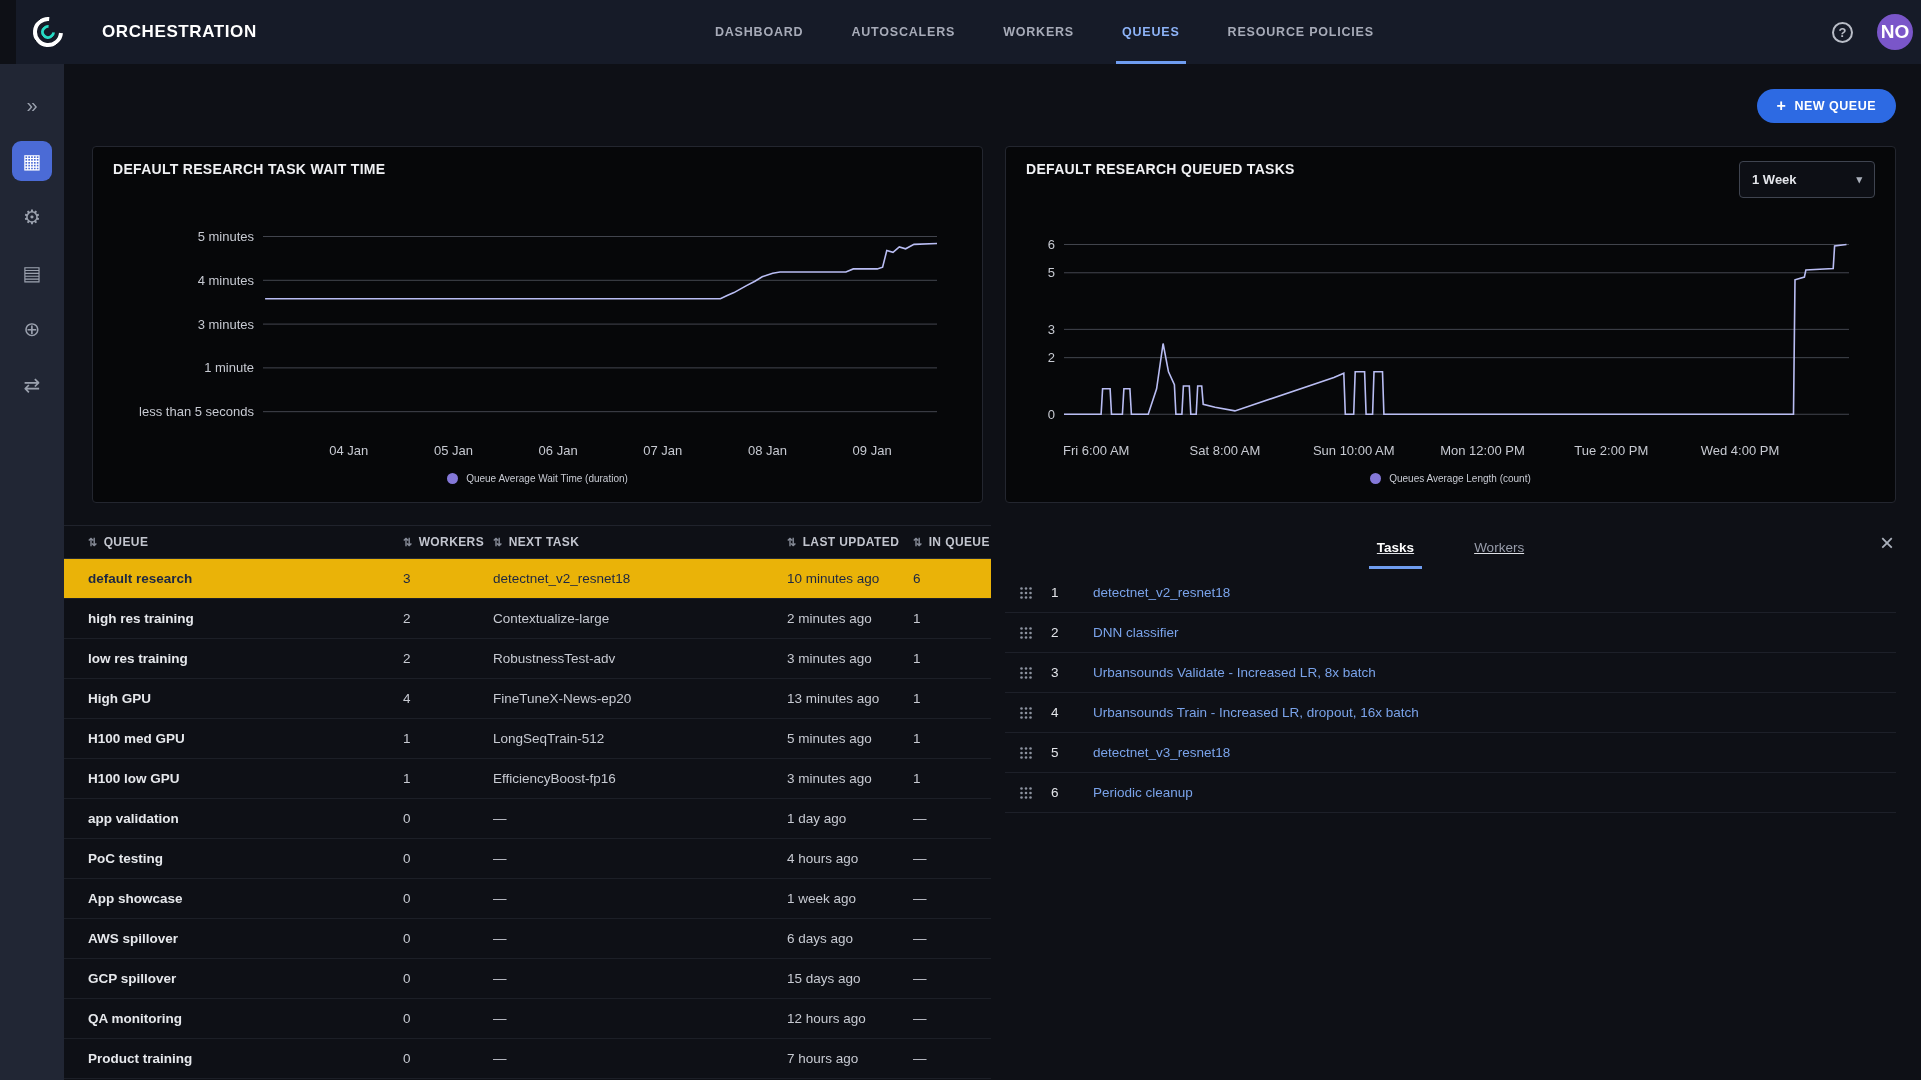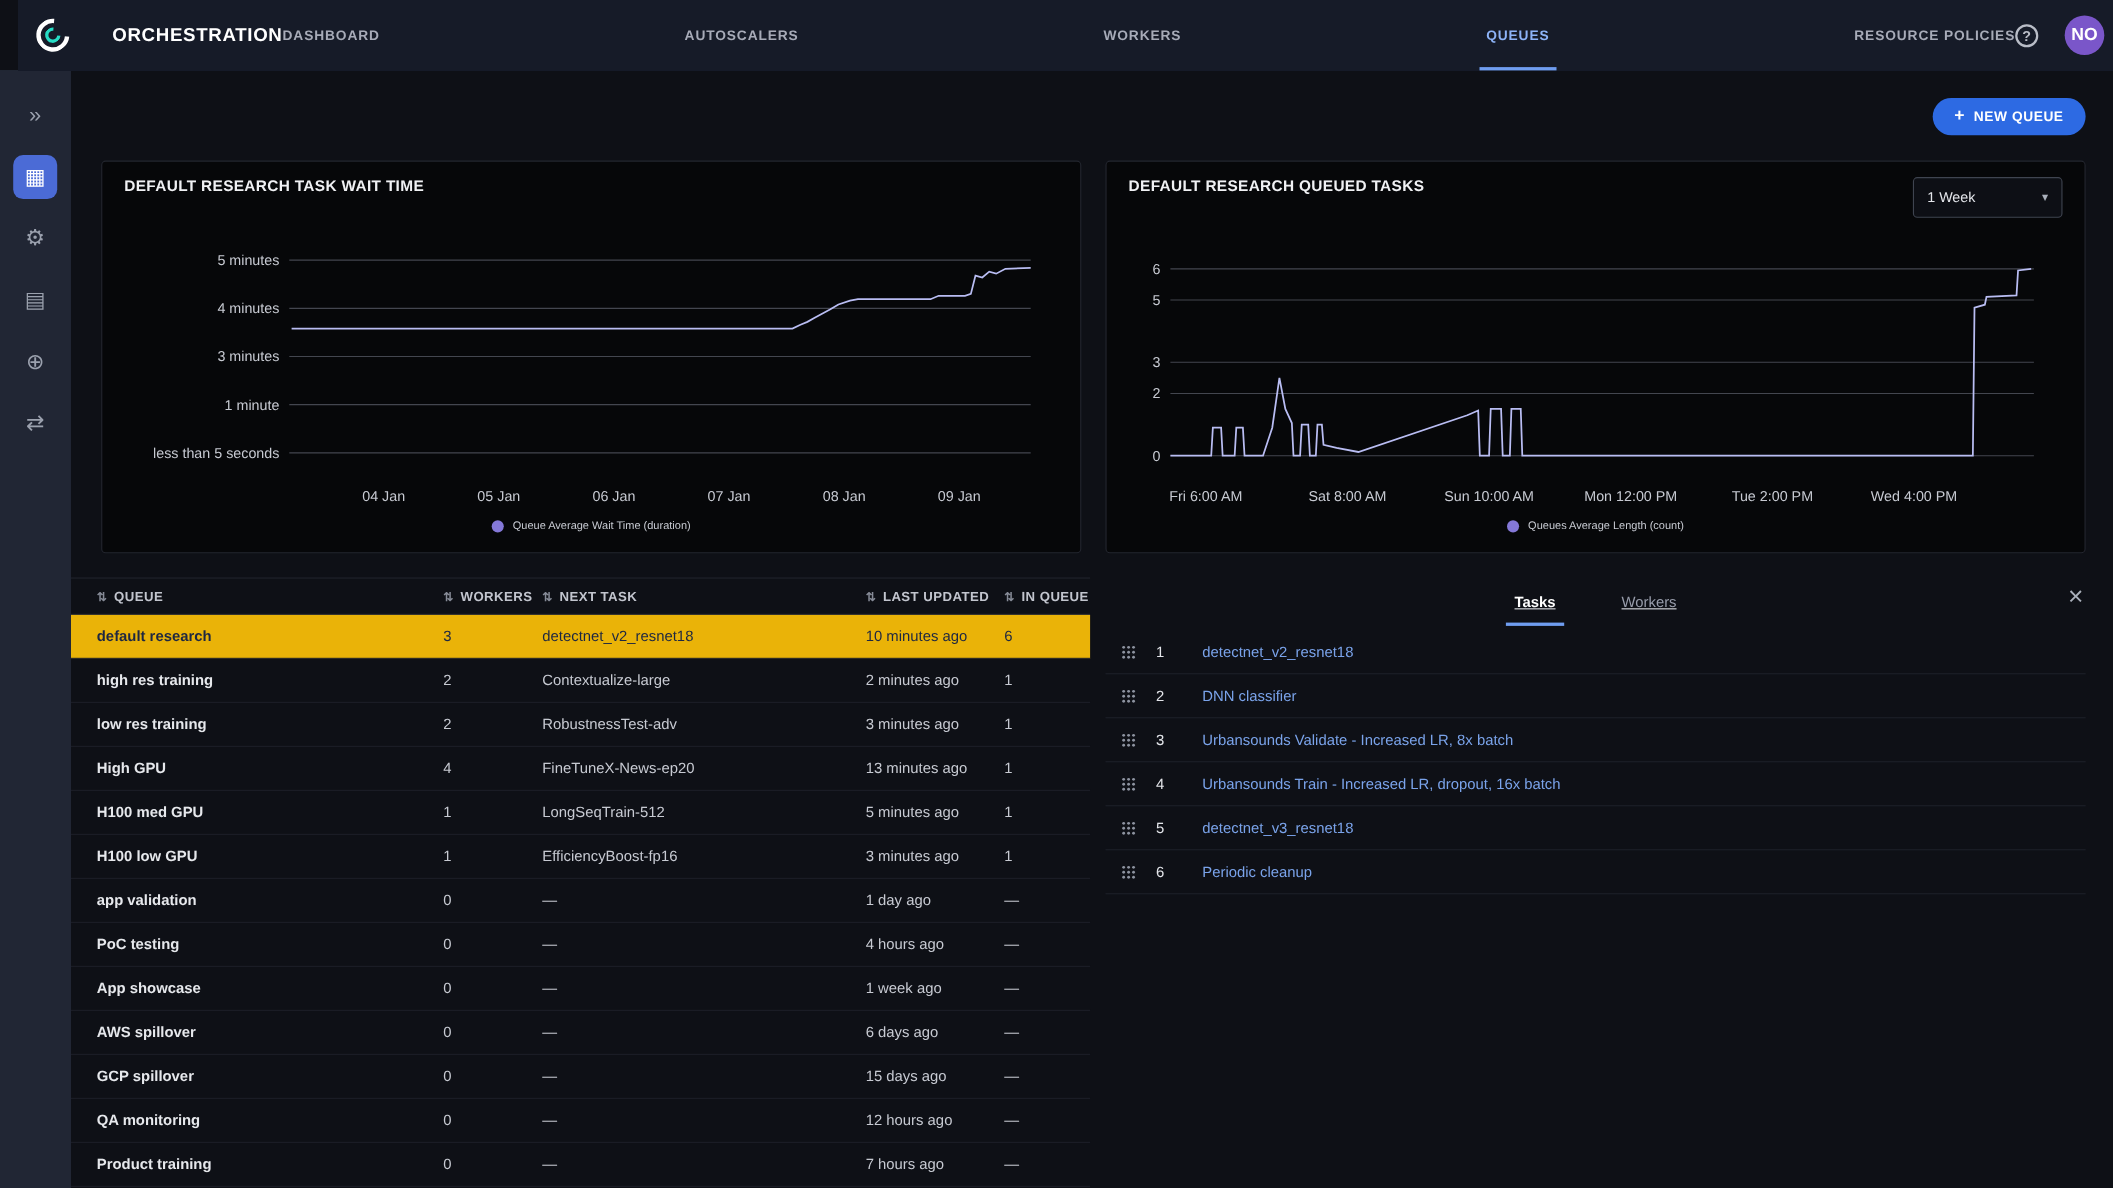--- a/index.html
+++ b/index.html
@@ -12,35 +12,35 @@
   }
   
   .navbar {
     position:fixed; top:0; left:16px; width:1921px; height:64px;
     background:#161b28; display:flex; align-items:center; z-index:20;
   }
   .logo-box { width:64px; height:64px; display:flex; align-items:center; justify-content:center; cursor:pointer; }
   .logo-arc { position:relative; width:30px; height:30px; border:4px solid #fff; border-right-color:transparent; border-radius:50%; transform:rotate(-40deg); }
   .logo-arc::after { content:""; position:absolute; inset:4px; border:3px solid #27dcc5; border-right-color:transparent; border-radius:50%; }
   .app-title { color:#fff; font-size:17px; font-weight:bold; letter-spacing:0.6px; margin-left:22px; white-space:nowrap; }
-  .nav-tabs { flex:1; display:flex; justify-content:space-between; gap:48px; height:64px; }
+  .nav-tabs { flex:1; display:flex; justify-content:center; gap:48px; height:64px; }
   .nav-tab {
     display:flex; align-items:center; height:64px; position:relative;
     color:#a7abb8; font-size:12.5px; font-weight:bold; letter-spacing:0.8px; cursor:pointer; white-space:nowrap;
   }
   .nav-tab.active { color:#8db3f7; }
   .nav-tab.active::after { content:""; position:absolute; left:-6px; right:-6px; bottom:0; height:3px; background:#6f9df0; }
   .nav-right { display:flex; align-items:center; gap:24px; margin-right:24px; }
   .help-icon {
     width:21px; height:21px; border:2px solid #b9bdc7; border-radius:50%;
     color:#b9bdc7; font-size:13px; font-weight:bold; display:flex; align-items:center; justify-content:center; cursor:pointer;
   }
   .avatar {
     width:36px; height:36px; border-radius:50%; background:#7a56c9; color:#fff;
-    font-size:16px; font-weight:bold; display:flex; align-items:center; justify-content:center; cursor:pointer;
+    font-size:19px; font-weight:bold; display:flex; align-items:center; justify-content:center; cursor:pointer;
   }
   
   .sidebar {
     position:fixed; top:64px; left:0; width:64px; height:1016px;
     background:#212634; display:flex; flex-direction:column; align-items:center; padding-top:18px; z-index:15;
   }
   .side-item { width:46px; height:46px; margin-bottom:10px; display:flex; align-items:center; justify-content:center; cursor:pointer; }
   .side-glyph { color:#9ba1ae; font-size:20px; line-height:1; }
   .side-item.active { position:relative; }
   .side-item.active::before { content:""; position:absolute; width:40px; height:40px; border-radius:9px; background:#4b6bd6; }
@@ -57,21 +57,21 @@
   
   .cards-row { display:flex; gap:22px; padding:23px 25px 0 28px; }
   .card {
     flex:1; height:357px; background:#060709; border:1px solid #23262f; border-radius:4px;
     padding:14px 20px 10px 20px;
   }
   .card-head { height:40px; display:flex; align-items:flex-start; justify-content:space-between; margin-bottom:2px; }
   .card-title { margin:0; font-size:14px; font-weight:bold; letter-spacing:0.3px; color:#f0f1f4; }
   .range-select {
     width:136px; height:37px; border:1px solid #3f4450; border-radius:4px; background:#0d0f15;
-    display:flex; align-items:center; justify-content:space-between; padding:0 12px; cursor:pointer;
+    display:flex; align-items:center; justify-content:space-between; padding:0 12px; cursor:pointer;font-weight:bold;
   }
   .range-select .val { color:#e4e6eb; font-size:13px; }
   .range-select .caret { color:#aab0bb; font-size:11px; }
   svg.chart { display:block; }
   .gridline { stroke:#43464f; stroke-width:1; }
   .ytick, .xtick { fill:#c7cad2; font-size:13px; font-family:"Liberation Sans",sans-serif; }
   .chartline { fill:none; stroke-width:1.6; }
   .legend { display:flex; align-items:center; justify-content:center; gap:8px; margin-top:4px; }
   .legend .dot { width:11px; height:11px; border-radius:50%; background:#8478d8; }
   .legend .lbl { color:#c8cbd3; font-size:10px; }

